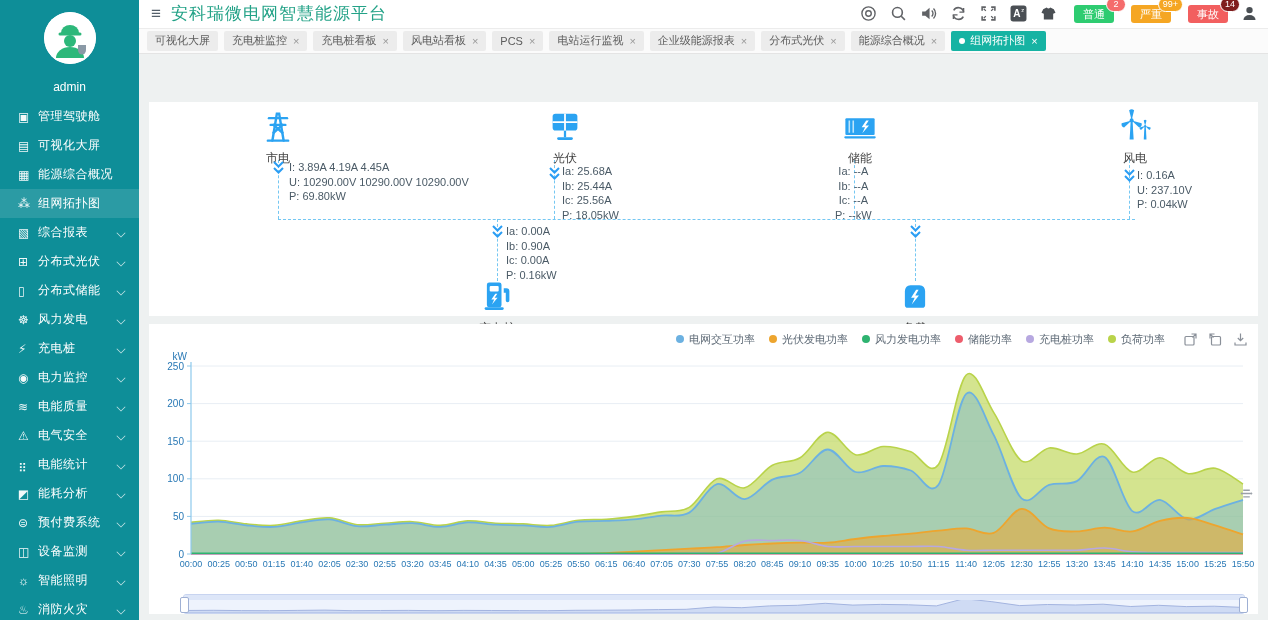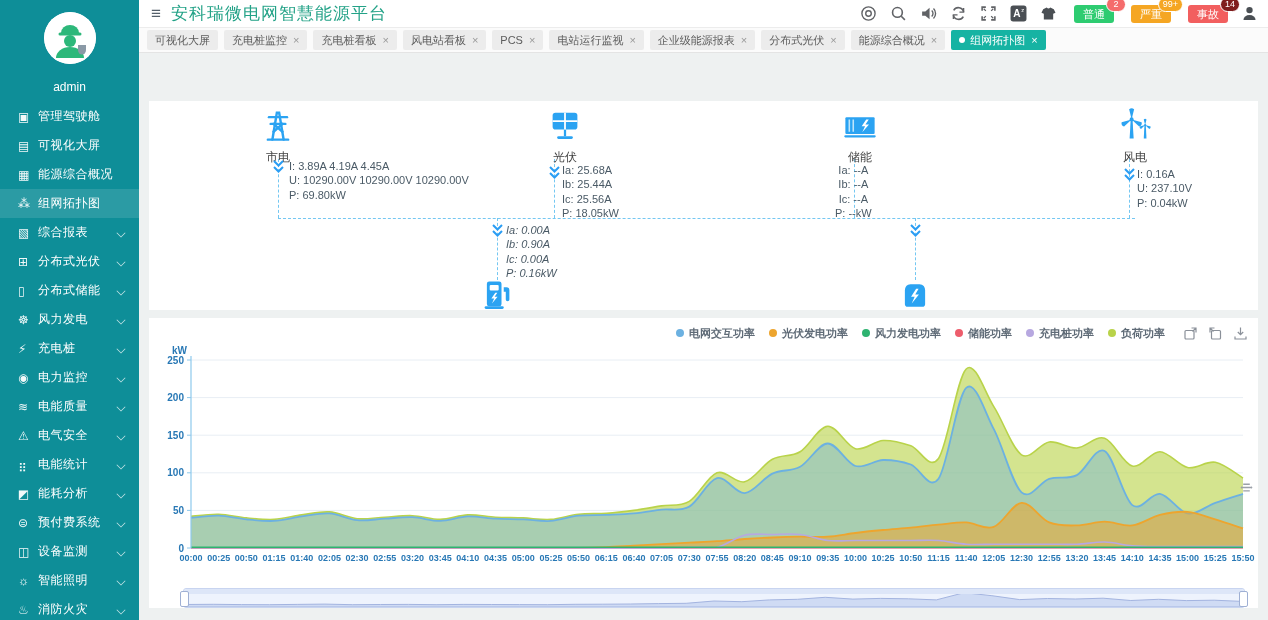--- a/index.html
+++ b/index.html
@@ -29,21 +29,21 @@
   .tabbar{height:28px;background:#fbfbfb;border-bottom:1px solid #e4e4e4;display:flex;align-items:center;padding:0 8px;gap:6px;}
   .tab{display:inline-flex;align-items:center;height:20px;background:#ececec;color:#5c5c5c;font-size:11px;padding:0 8px;border-radius:2px;cursor:pointer;white-space:nowrap;}
   .tab .dot{display:none;width:6px;height:6px;border-radius:50%;background:#fff;margin-right:5px;}
   .tab .t-close{margin-left:6px;font-size:11px;color:#999;cursor:pointer;}
   .tab.active{background:#16b3a3;color:#fff;}
   .tab.active .dot{display:inline-block;}
   .tab.active .t-close{color:#fff;}
   
   .panel{background:#fff;margin:8px 10px 0 10px;position:relative;}
   .topo-panel{height:246px;margin-top:48px;}
-  .chart-panel{height:292px;margin-bottom:12px;padding:4px 6px 0 6px;box-sizing:border-box;font-weight:bold;}
+  .chart-panel{height:292px;margin-bottom:6px;padding:4px 6px 0 6px;box-sizing:border-box;}
   
   .node{position:absolute;width:120px;margin-left:-60px;text-align:center;cursor:pointer;}
   .node svg{width:36px;height:36px;}
   .node .nlabel{font-size:12px;color:#444;margin-top:2px;}
   .vline{position:absolute;border-left:1px dashed #74c7f2;width:0;}
   .hline{position:absolute;border-top:1px dashed #74c7f2;height:0;}
   .readings{position:absolute;font-size:11px;color:#4a5a66;line-height:14.5px;text-align:left;white-space:nowrap;}
   .arr{position:absolute;width:13px;height:15px;}
   
   .chart-head{display:flex;align-items:center;justify-content:flex-end;height:22px;padding-right:4px;gap:18px;}
@@ -426,21 +426,21 @@
                 <path d="M22 9 h2.5 a2.5 2.5 0 0 1 2.5 2.5 V20 a1.6 1.6 0 0 1 -3.2 0 V13 h-1.8 z"></path>
               </g>
               <rect x="9.5" y="7" width="8" height="5" rx="1" fill="#fff"></rect>
               <path d="M14.5 14 l-3.5 5 h2.5 l-2 4.5 5 -6 h-2.6 l2.4 -3.5 z" fill="#fff"></path>
             </svg></span>
            <div class="nlabel">充电桩</div></div>
         <span class="arr" style="left:342px;top:122px;"><svg viewBox="0 0 13 15" fill="none" stroke="#2a9df4" stroke-width="2">
             <path d="M2 2 L6.5 6.5 L11 2"></path>
             <path d="M2 8 L6.5 12.5 L11 8"></path>
           </svg></span>
-        <div class="readings" style="left:357px;top:122px;font-style:italic;">
+        <div class="readings" style="left:357px;top:122px;">
           <div>Ia: 0.00A</div>
           <div>Ib: 0.90A</div>
           <div>Ic: 0.00A</div>
           <div>P: 0.16kW</div>
         </div>
         <div class="vline" style="left:766px;top:117px;height:62px;"></div>
         <div class="node" style="left:766px;top:176px;">
            <span><svg viewBox="0 0 32 32">
               <path d="M7 12 Q7 7 12 6.5 L20 6.5 Q25 7 25 12 L25 24 Q25 26.5 22.5 26.5 L9.5 26.5 Q7 26.5 7 24 Z" fill="#2ba3f2"></path>
               <path d="M17 10.5 l-4.5 7 h3.2 l-2.6 6 6.4 -8 h-3.3 l3 -5 z" fill="#fff"></path>

